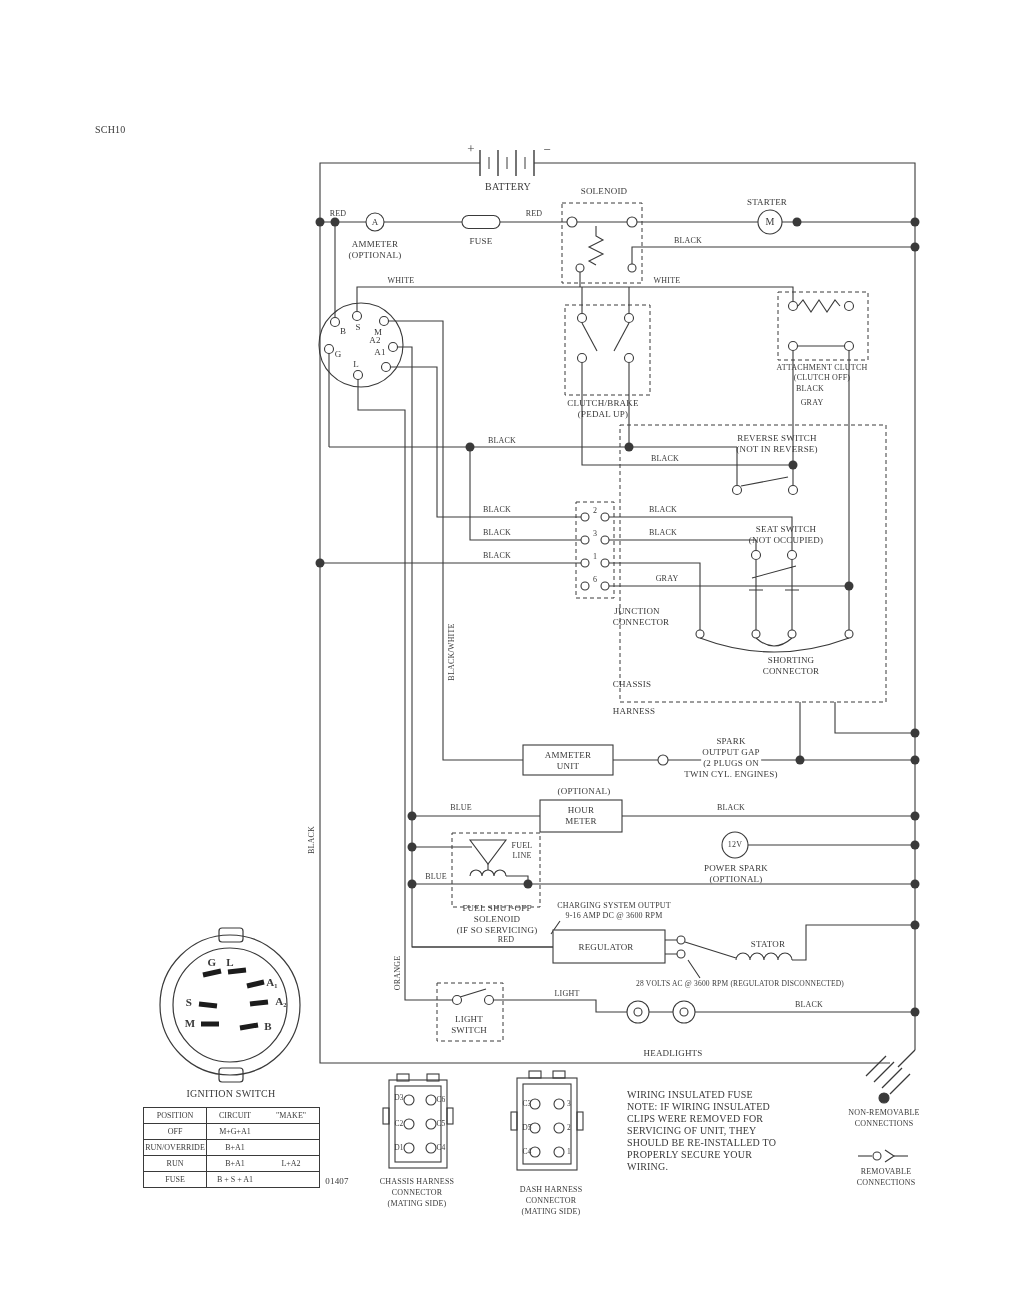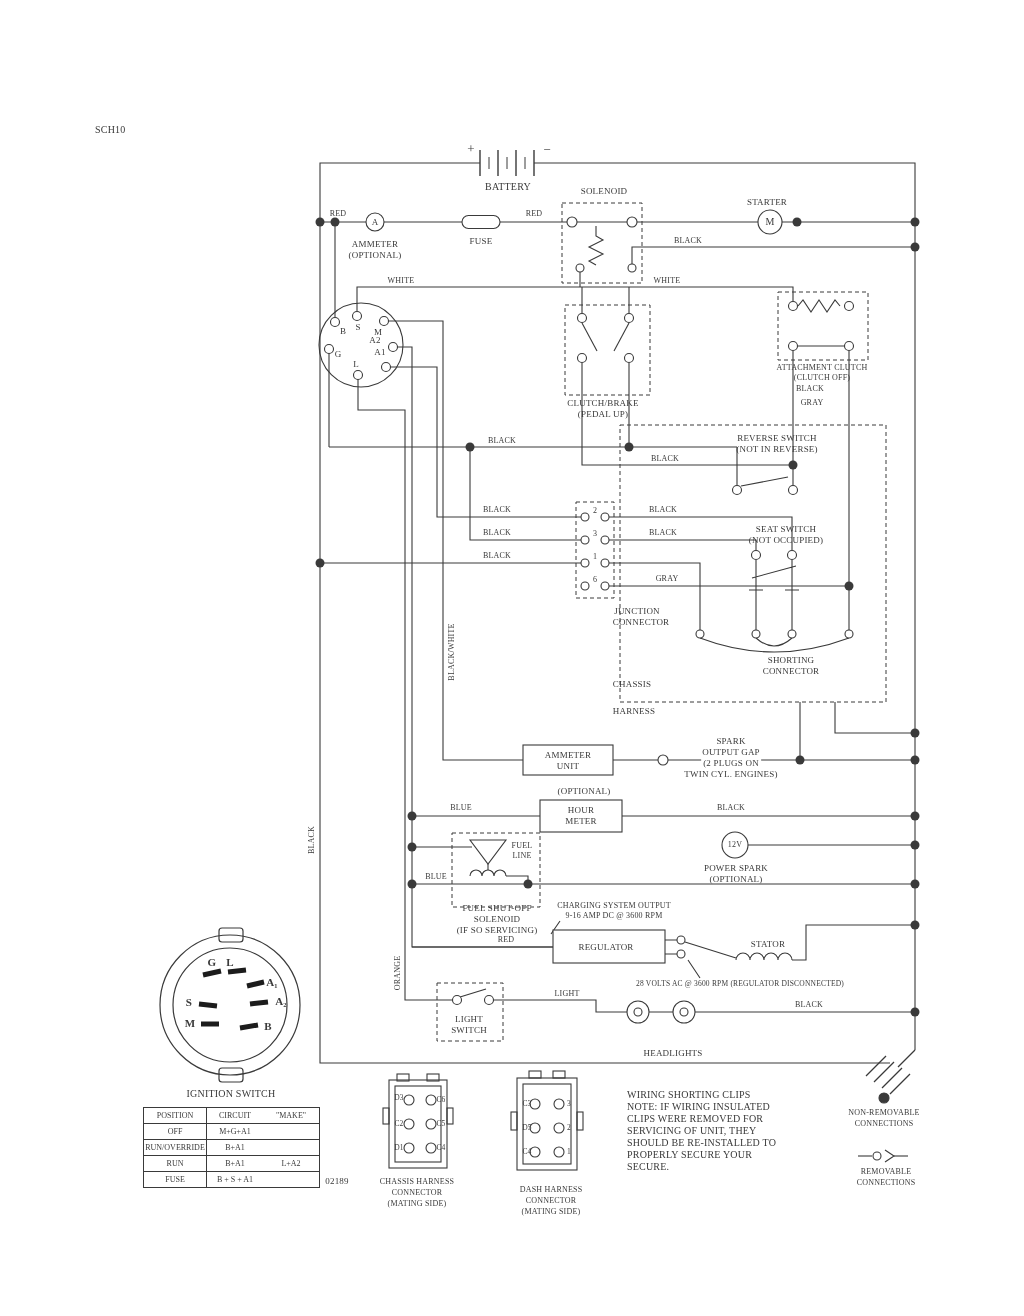--- a/index.html
+++ b/index.html
@@ -398,21 +398,21 @@
     <div class="c2">B+A1</div>
     <div class="c3">L+A2</div>
   </div>
   <div class="swrow">
     <div class="c1">FUSE</div>
     <div class="c2">B + S + A1</div>
     <div class="c3"></div>
   </div>
 </div>
 
-<div class="lbl s9" style="left:337px;top:1181px">02189</div>
+<div class="lbl s9" style="left:337px;top:1181px">01407</div>
 
 <div class="lbl s7" style="left:399px;top:1098px">D3</div>
 <div class="lbl s7" style="left:399px;top:1124px">C2</div>
 <div class="lbl s7" style="left:399px;top:1148px">D1</div>
 <div class="lbl s7" style="left:441px;top:1100px">C6</div>
 <div class="lbl s7" style="left:441px;top:1124px">C5</div>
 <div class="lbl s7" style="left:441px;top:1148px">C4</div>
 <div class="lbl s8" style="left:417px;top:1182px">CHASSIS HARNESS</div>
 <div class="lbl s8" style="left:417px;top:1193px">CONNECTOR</div>
 <div class="lbl s8" style="left:417px;top:1204px">(MATING SIDE)</div>
@@ -420,26 +420,26 @@
 <div class="lbl s7" style="left:527px;top:1104px">C3</div>
 <div class="lbl s7" style="left:527px;top:1128px">D5</div>
 <div class="lbl s7" style="left:527px;top:1152px">C4</div>
 <div class="lbl s7" style="left:569px;top:1104px">3</div>
 <div class="lbl s7" style="left:569px;top:1128px">2</div>
 <div class="lbl s7" style="left:569px;top:1152px">1</div>
 <div class="lbl s8" style="left:551px;top:1190px">DASH HARNESS</div>
 <div class="lbl s8" style="left:551px;top:1201px">CONNECTOR</div>
 <div class="lbl s8" style="left:551px;top:1212px">(MATING SIDE)</div>
 
-<div class="lbl left s10" style="left:627px;top:1095px">WIRING SHORTING CLIPS</div>
+<div class="lbl left s10" style="left:627px;top:1095px">WIRING INSULATED FUSE</div>
 <div class="lbl left s10" style="left:627px;top:1107px">NOTE: IF WIRING INSULATED</div>
 <div class="lbl left s10" style="left:627px;top:1119px">CLIPS WERE REMOVED FOR</div>
 <div class="lbl left s10" style="left:627px;top:1131px">SERVICING OF UNIT, THEY</div>
 <div class="lbl left s10" style="left:627px;top:1143px">SHOULD BE RE-INSTALLED TO</div>
 <div class="lbl left s10" style="left:627px;top:1155px">PROPERLY SECURE YOUR</div>
-<div class="lbl left s10" style="left:627px;top:1167px">SECURE.</div>
+<div class="lbl left s10" style="left:627px;top:1167px">WIRING.</div>
 
 <div class="lbl s8" style="left:884px;top:1113px">NON-REMOVABLE</div>
 <div class="lbl s8" style="left:884px;top:1124px">CONNECTIONS</div>
 <div class="lbl s8" style="left:886px;top:1172px">REMOVABLE</div>
 <div class="lbl s8" style="left:886px;top:1183px">CONNECTIONS</div>
 
 </div>
 
 </body></html>

